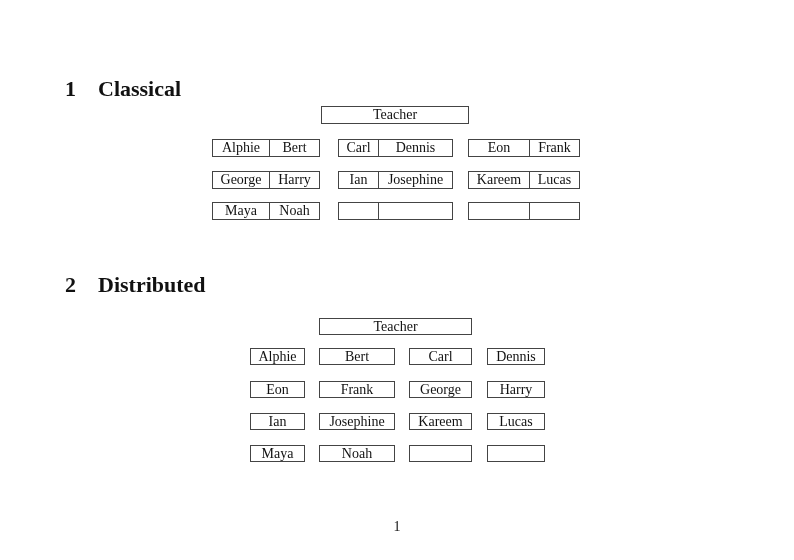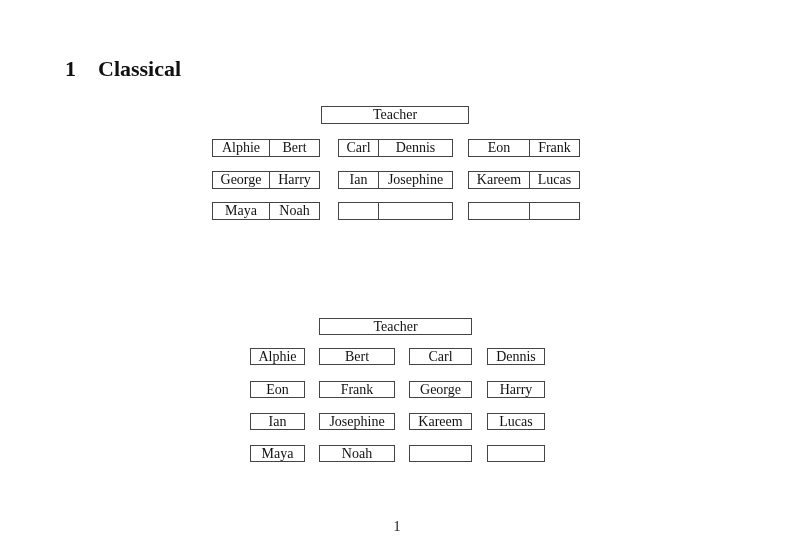--- a/index.html
+++ b/index.html
@@ -64,21 +64,21 @@
     text-align: center;
     font-size: 14px;
     color: #111111;
   }
 </style>
 </head>
 <body>
 
 <div class="page">
 
-  <div class="heading" style="top:57px;">
+  <div class="heading" style="top:77px;">
     <span class="sec-num">1</span><span>Classical</span>
   </div>
 
   <div class="box" style="left:321px;top:106px;width:148px;height:18px;">
     <span>Teacher</span>
   </div>
 
   <div class="desk" style="left:212px;top:139px;width:108px;height:18px;">
     <span class="seat seat-l" style="width:57px;">Alphie</span>
     <span class="seat seat-r">Bert</span>
@@ -111,20 +111,23 @@
   </div>
   <div class="desk" style="left:338px;top:202px;width:115px;height:18px;">
     <span class="seat seat-l" style="width:40px;"></span>
     <span class="seat seat-r"></span>
   </div>
   <div class="desk" style="left:468px;top:202px;width:112px;height:18px;">
     <span class="seat seat-l" style="width:61px;"></span>
     <span class="seat seat-r"></span>
   </div>
 
+  <div class="heading" style="top:273px;">
+    <span class="sec-num">2</span><span>Distributed</span>
+  </div>
 
   <div class="box" style="left:319px;top:318px;width:153px;height:17px;">
     <span>Teacher</span>
   </div>
 
   <div class="box" style="left:250px;top:348px;width:55px;height:17px;">Alphie</div>
   <div class="box" style="left:319px;top:348px;width:76px;height:17px;">Bert</div>
   <div class="box" style="left:409px;top:348px;width:63px;height:17px;">Carl</div>
   <div class="box" style="left:487px;top:348px;width:58px;height:17px;">Dennis</div>
 

